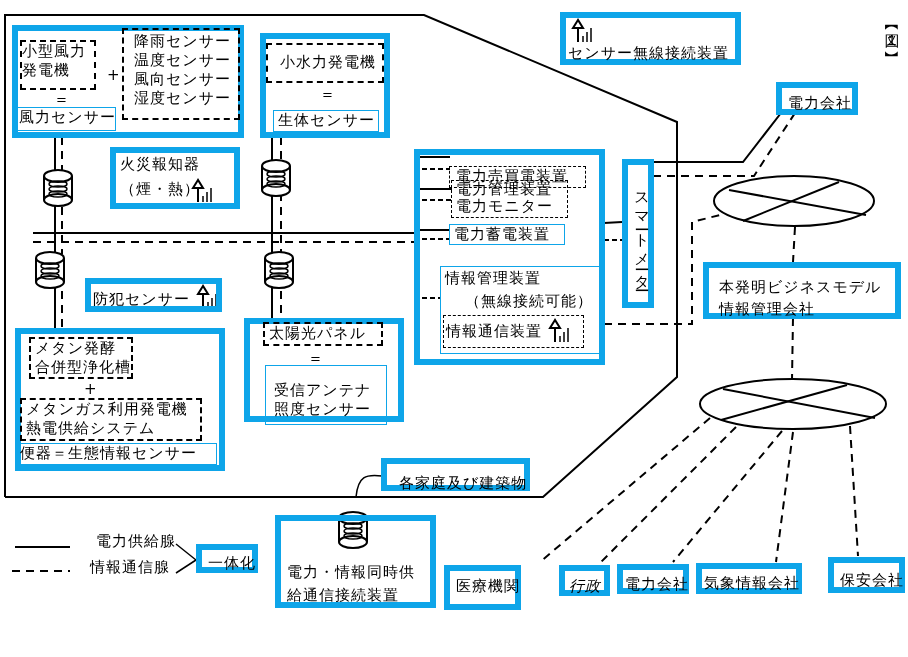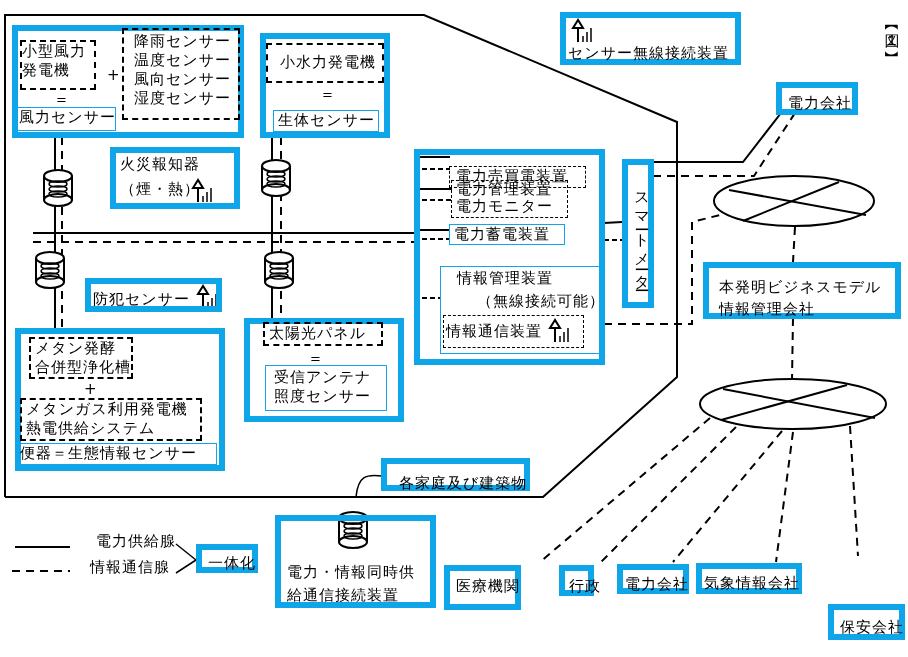--- a/index.html
+++ b/index.html
@@ -157,37 +157,37 @@
 </div>
 <div class="box thin" style="left:19px; top:443px; width:198px; height:22px;">
   <div class="tb">便器＝生態情報センサー</div>
 </div>
 
 <div class="box" style="left:244px; top:318px; width:160px; height:104px;"></div>
 <div class="box dashdot" style="left:263px; top:322px; width:120px; height:24px; padding-left:4px;">
   <div class="tb">太陽光パネル</div>
 </div>
 <div class="eq" style="left:310px; top:352px;">=</div>
-<div class="box thin" style="left:265px; top:365px; width:122px; height:46px; padding:2px 0 0 8px;">
+<div class="box thin" style="left:265px; top:365px; width:122px; height:60px; padding:15px 0 0 8px;">
   <div class="tb">受信アンテナ</div>
   <div class="tb">照度センサー</div>
 </div>
 
 <div class="box" style="left:414px; top:149px; width:191px; height:216px;"></div>
 <div class="box dash1" style="left:449px; top:166px; width:137px; height:22px; padding-left:6px;">
   <div class="tb">電力売買電装置</div>
 </div>
 <div class="box dash1" style="left:451px; top:180px; width:117px; height:38px; padding-left:4px;">
   <div class="tb" style="line-height:17px;">電力管理装置</div>
   <div class="tb" style="line-height:17px;">電力モニター</div>
 </div>
 <div class="box thin" style="left:449px; top:224px; width:116px; height:21px; padding-left:4px;">
   <div class="tb">電力蓄電装置</div>
 </div>
-<div class="box thin" style="left:440px; top:266px; width:160px; height:88px; padding:2px 0 0 16px;">
+<div class="box thin" style="left:440px; top:266px; width:160px; height:88px; padding:2px 0 0 4px;">
   <div class="tb">情報管理装置</div>
   <div class="tb" style="margin-top:4px;margin-left:20px;">（無線接続可能）</div>
 </div>
 <div class="box dash1" style="left:443px; top:315px; width:141px; height:33px; padding:6px 0 0 2px;">
   <div class="tb">情報通信装置</div>
 </div>
 
 <div class="box" style="left:622px; top:159px; width:32px; height:149px; padding:18px 0 0 4px;">
   <div class="vert">スマートメーター</div>
 </div>
@@ -205,30 +205,30 @@
 </div>
 
 <div class="box" style="left:703px; top:262px; width:198px; height:57px; padding:8px 0 0 10px;">
   <div class="tb" style="line-height:22px;">本発明ビジネスモデル</div>
   <div class="tb" style="line-height:22px;">情報管理会社</div>
 </div>
 
 <div class="box" style="left:444px; top:565px; width:77px; height:45px; padding:6px 0 0 6px;">
   <div class="tb">医療機関</div>
 </div>
-<div class="box" style="left:559px; top:565px; width:35px; height:31px; padding:6px 12px 0 4px;">
+<div class="box" style="left:559px; top:565px; width:51px; height:31px; padding:6px 12px 0 4px;font-style:italic;">
   <div class="tb">行政</div>
 </div>
 <div class="box" style="left:617px; top:564px; width:72px; height:30px; padding:5px 0 0 2px;">
   <div class="tb">電力会社</div>
 </div>
 <div class="box" style="left:696px; top:563px; width:106px; height:31px; padding:5px 0 0 2px;">
   <div class="tb">気象情報会社</div>
 </div>
-<div class="box" style="left:828px; top:557px; width:77px; height:36px; padding:8px 0 0 6px;margin-top:47px;">
+<div class="box" style="left:828px; top:557px; width:77px; height:36px; padding:8px 0 0 6px;">
   <div class="tb">保安会社</div>
 </div>
 
 <div class="t" style="left:88px; top:532px;margin-left:8px;">電力供給腺</div>
 <div class="t" style="left:90px; top:558px;">情報通信腺</div>
 <div class="box" style="left:196px; top:544px; width:62px; height:29px; padding:4px 0 0 6px;">
   <div class="tb">一体化</div>
 </div>
 <div class="box" style="left:275px; top:515px; width:161px; height:93px; padding:40px 0 0 6px;">
   <div class="tb" style="line-height:23px;">電力・情報同時供</div>

